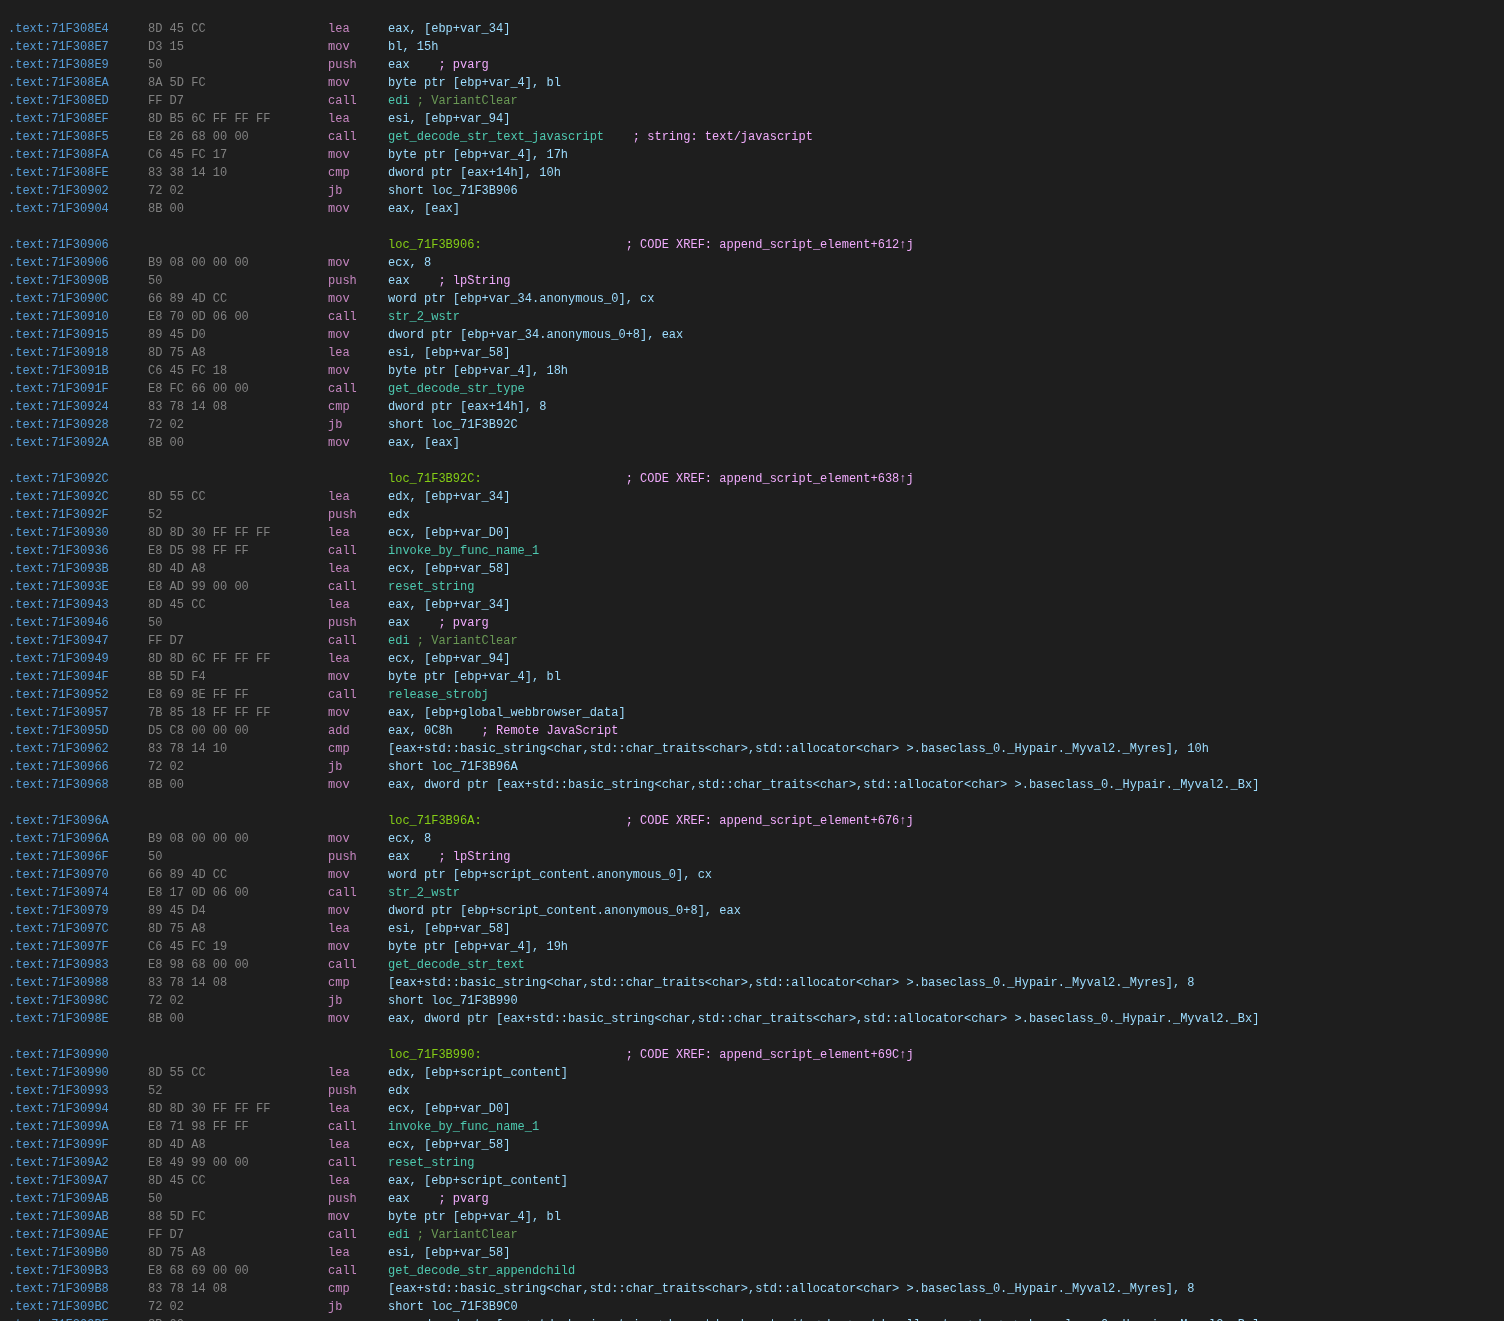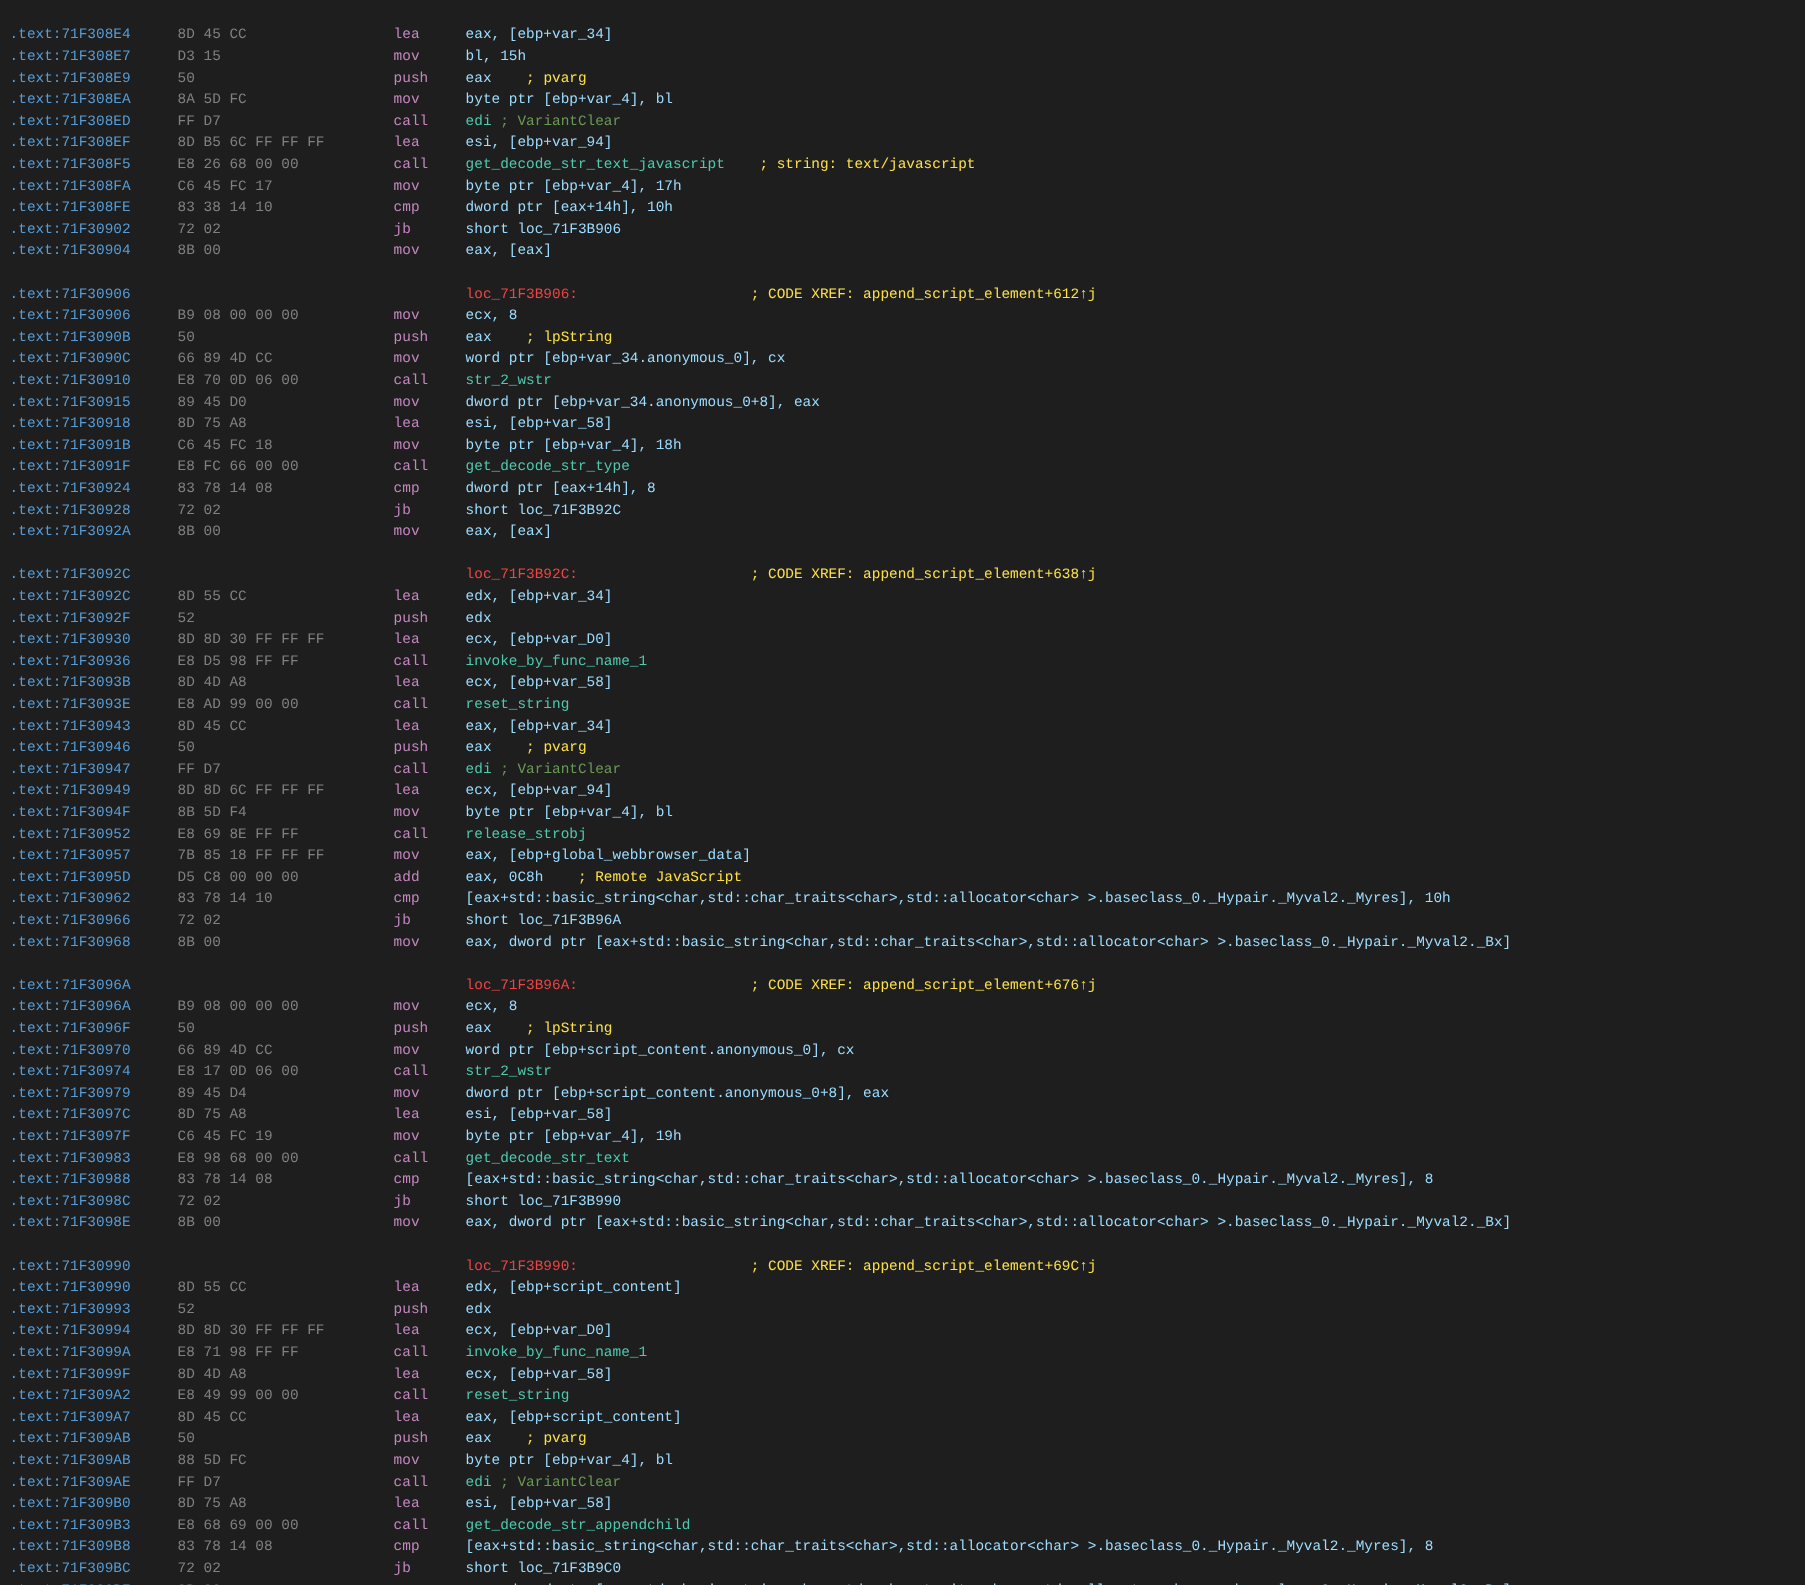--- a/index.html
+++ b/index.html
@@ -38,24 +38,24 @@
     }
     .mnemonic {
       color: #c586c0;
       min-width: 60px;
       display: inline-block;
     }
     .operand {
       color: #9cdcfe;
     }
     .comment {
-      color: #fde047;
+      color: #f0abfc;
     }
     .loc-label {
-      color: #ef4444;
+      color: #84cc16;
     }
     .indent {
       display: inline-block;
       width: 240px;
     }
   </style>
 </head>
 <body>
 
 <div class="code-container">

